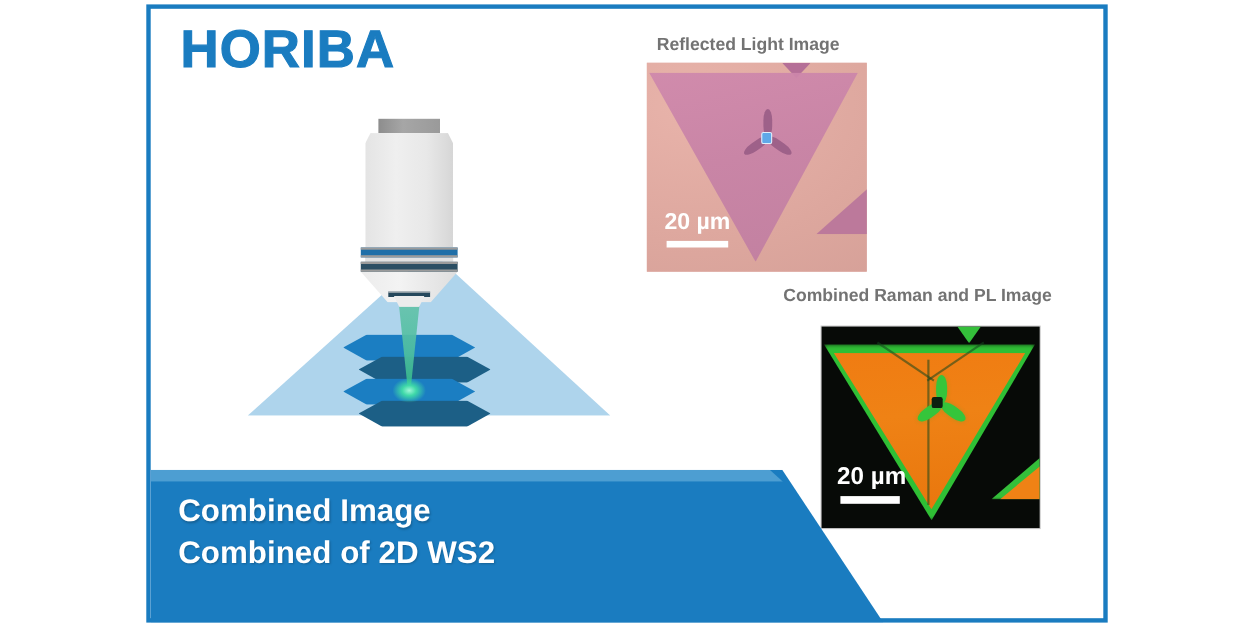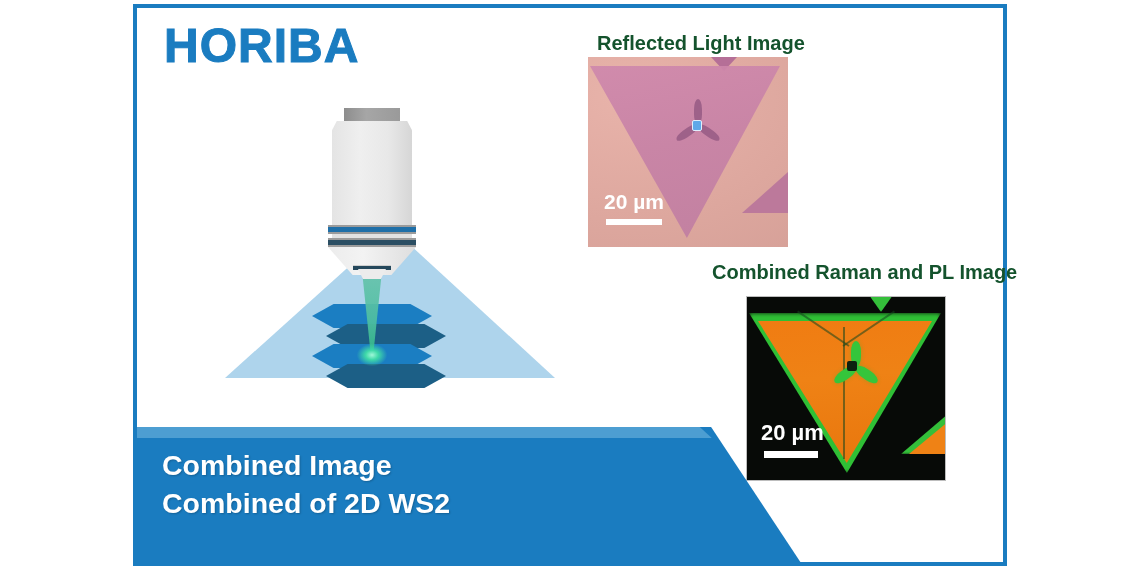--- a/index.html
+++ b/index.html
@@ -91,21 +91,21 @@
   }
   .flake.f1{left:87px;top:196px;background:#1b7ec2;}
   .flake.f2{left:101px;top:216px;background:#1c5f86;}
   .flake.f3{left:87px;top:236px;background:#1b7ec2;}
   .flake.f4{left:101px;top:256px;background:#1c5f86;}
 
   
   .panel-title{
     position:absolute;
     font-family:"Liberation Sans",sans-serif;
-    font-weight:bold;font-size:20px;color:#14532d;
+    font-weight:bold;font-size:16px;color:#737373;
     white-space:nowrap;
   }
   #rl-title{left:597px;top:32px;}
   #pl-title{left:712px;top:261px;}
 
   .panel{position:absolute;overflow:hidden;text-decoration:underline;}
   #rl-panel{left:588px;top:57px;width:200px;height:190px;background:#e0a9a2;}
   #pl-panel{left:747px;top:297px;width:198px;height:183px;background:#050805;
             box-shadow:0 0 0 1px #bdbdbd;}
 

